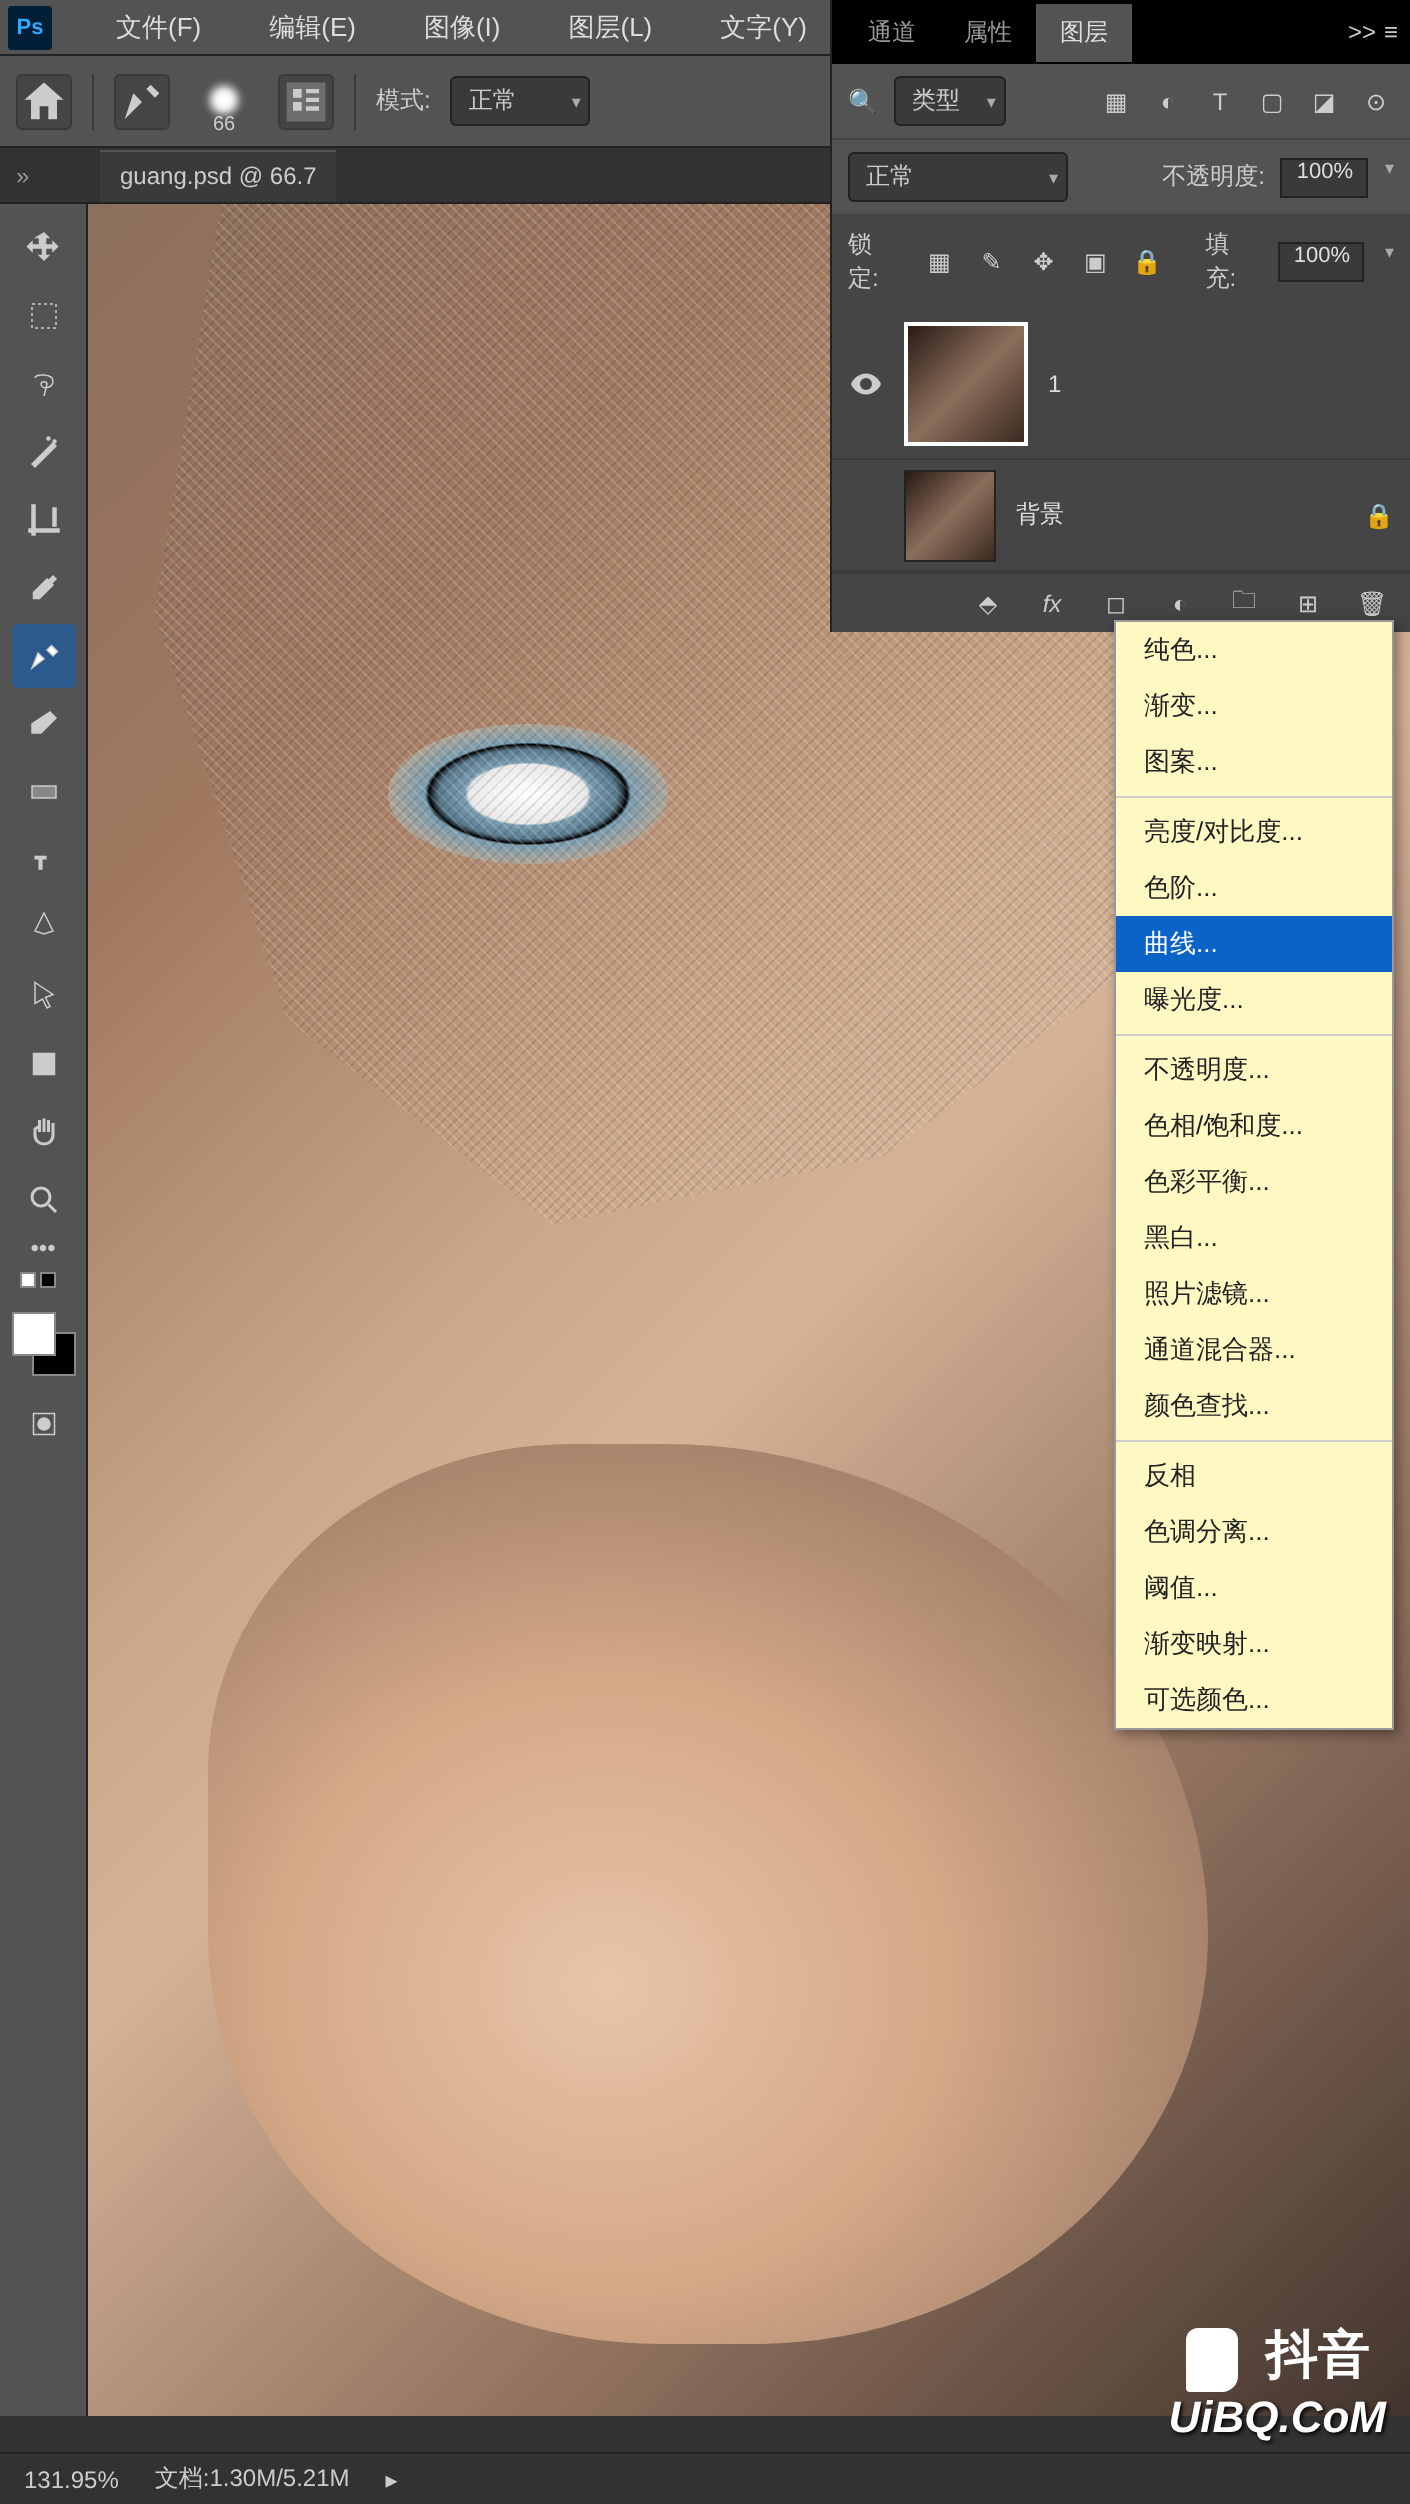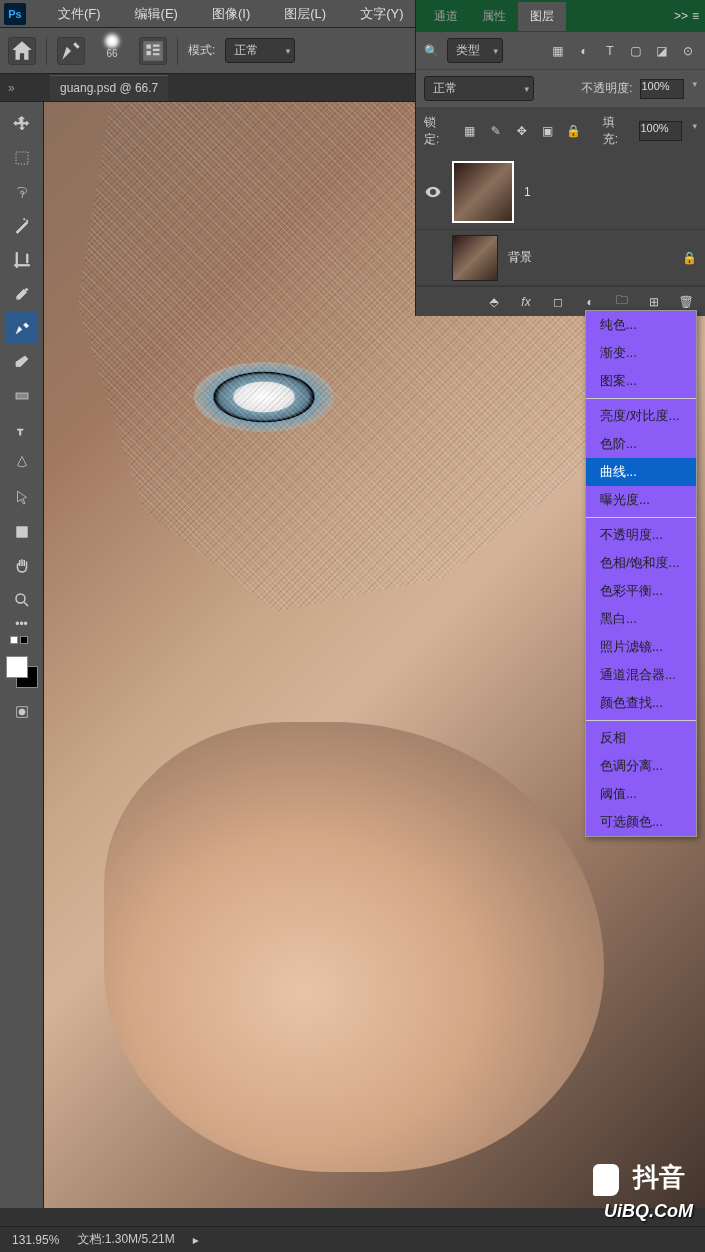--- a/index.html
+++ b/index.html
@@ -2,21 +2,21 @@
 <html><head>
 <meta charset="utf-8">
 <style>
 *{box-sizing:border-box;margin:0;padding:0;font-family:"Microsoft YaHei",sans-serif;font-size:12px;color:#ccc;user-select:none}
 body{background:#323232;width:705px;height:1252px;overflow:hidden;position:relative}
 .menubar{height:28px;background:#535353;display:flex;align-items:center;padding:0 4px;gap:14px;border-bottom:1px solid #222}
 .ps-logo{width:22px;height:22px;background:#001e36;color:#31a8ff;font-weight:bold;display:flex;align-items:center;justify-content:center;font-size:11px;border-radius:2px;margin-right:8px}
 .menu-item{padding:16px 10px;color:#ddd;font-size:13px}
 .optbar{height:46px;background:#535353;display:flex;align-items:center;padding:0 8px;gap:10px;border-bottom:1px solid #222}
 .opt-icon{width:28px;height:28px;display:flex;align-items:center;justify-content:center;border:1px solid #3a3a3a;border-radius:3px;background:#454545}
-.brush-prev{width:34px;height:34px;display:flex;flex-direction:column;align-items:center;justify-content:flex-start}
+.brush-prev{width:34px;height:34px;display:flex;flex-direction:column;align-items:center;justify-content:flex-end}
 .brush-dot{width:14px;height:14px;background:#fff;border-radius:50%;filter:blur(2px)}
 .brush-size{font-size:10px;color:#ccc}
 .vsep{width:1px;height:28px;background:#3a3a3a}
 .label{color:#ccc}
 .dropdown{background:#3a3a3a;border:1px solid #222;padding:3px 18px 3px 8px;border-radius:3px;position:relative;min-width:70px}
 .tabbar{height:28px;background:#323232;display:flex;align-items:center;padding-left:50px;gap:2px;border-bottom:1px solid #222}
 .tab{height:26px;background:#3a3a3a;padding:4px 10px;display:flex;align-items:center;gap:6px;color:#ccc;font-size:11px;border-top:1px solid #555}
 .tab.active{background:#252525}
 .tab-close{color:#999;font-size:13px}
 .main{display:flex;height:1106px}
@@ -27,47 +27,47 @@
 .color-sw{width:32px;height:32px;position:relative;margin-top:6px}
 .sw-fg{width:22px;height:22px;background:#fff;border:1px solid #888;position:absolute;top:0;left:0;z-index:2}
 .sw-bg{width:22px;height:22px;background:#000;border:1px solid #888;position:absolute;bottom:0;right:0}
 .canvas{flex:1;background:#282828;position:relative;overflow:hidden}
 .img{position:absolute;top:0;left:0;width:664px;height:1150px;background:linear-gradient(135deg,#8b6f5c 0%,#a07860 20%,#c9a687 40%,#d4b398 50%,#9b7a65 70%,#3a2e28 100%)}
 .eye{position:absolute;top:260px;left:150px;width:140px;height:70px;border-radius:50%;background:radial-gradient(ellipse at center,#fff 0%,#e8e8e8 30%,#7a9db0 32%,#5a7a8d 45%,#2a3a44 48%,#000 50%,#7a9db0 52%,#c9a687 80%)}
 .hand{position:absolute;bottom:80px;left:60px;width:500px;height:450px;background:radial-gradient(ellipse at 40% 60%,#e8c4a8 0%,#d4a887 40%,#9b7a65 80%,transparent 100%);border-radius:40% 60% 50% 50%}
 .lips{position:absolute;top:740px;left:170px;width:180px;height:60px;background:radial-gradient(ellipse,#b87866 0%,#a56858 60%,transparent 100%);border-radius:50%}
 .halftone{position:absolute;top:0;left:0;width:100%;height:680px;background-image:repeating-linear-gradient(45deg,rgba(255,255,255,0.15) 0px,rgba(255,255,255,0.15) 1px,transparent 1px,transparent 4px),repeating-linear-gradient(-45deg,rgba(0,0,0,0.1) 0px,rgba(0,0,0,0.1) 1px,transparent 1px,transparent 4px);clip-path:polygon(10% 0%,90% 0%,95% 40%,80% 55%,60% 70%,35% 75%,15% 60%,5% 30%)}
 .panels{position:absolute;top:0;right:0;width:290px;background:#535353;border-left:1px solid #222;z-index:5}
-.panel-tabs{height:30px;display:flex;align-items:center;background:#14532d;padding:16px 6px}
+.panel-tabs{height:30px;display:flex;align-items:center;background:#000000;padding:16px 6px}
 .ptab{padding:6px 12px;color:#999;font-size:12px}
 .ptab.active{background:#535353;color:#ddd}
 .panel-more{margin-left:auto;display:flex;gap:4px;align-items:center}
 .panel-row{height:38px;display:flex;align-items:center;padding:0 8px;gap:8px;border-bottom:1px solid #454545}
 .search-icon{color:#ccc}
 .mini-icon{width:18px;height:18px;display:flex;align-items:center;justify-content:center}
-.num-input{background:#3a3a3a;border:1px solid #222;width:44px;height:20px;text-align:left;color:#ddd;font-size:11px}
+.num-input{background:#3a3a3a;border:1px solid #222;width:44px;height:20px;text-align:center;color:#ddd;font-size:11px}
 .lock-row{display:flex;align-items:center;gap:10px;padding:6px 8px;background:#454545}
 .lock-icons{display:flex;gap:8px;align-items:center}
 .layers{background:#454545}
 .layer{display:flex;align-items:center;height:76px;padding:0 8px;gap:10px;border-bottom:1px solid #3a3a3a}
 .vis{width:18px;height:18px}
 .thumb{width:62px;height:62px;background:linear-gradient(135deg,#2a1a15 0%,#8b6f5c 50%,#3a2a20 100%);border:1px solid #222}
 .layer.sel .thumb{border:2px solid #fff}
 .layer-name{color:#ddd}
 .layer-footer{height:30px;display:flex;align-items:center;justify-content:flex-end;gap:14px;padding:0 10px;background:#454545;border-top:1px solid #3a3a3a}
-.context-menu{position:absolute;top:310px;right:8px;width:112px;background:#8b5cf6;border:1px solid #999;box-shadow:2px 2px 6px rgba(0,0,0,0.4);z-index:20}
+.context-menu{position:absolute;top:310px;right:8px;width:140px;background:#fef9c3;border:1px solid #999;box-shadow:2px 2px 6px rgba(0,0,0,0.4);z-index:20}
 .cm-item{padding:5px 14px;color:#222;font-size:13px}
 .cm-item.hl{background:#0a64c8;color:#fff}
 .cm-sep{height:1px;background:#ccc;margin:3px 0}
 .statusbar{position:absolute;bottom:0;left:0;right:0;height:26px;background:#323232;display:flex;align-items:center;padding:0 12px;gap:18px;color:#bbb;font-size:12px;border-top:1px solid #222}
 .watermark-tt{position:absolute;bottom:50px;right:20px;display:flex;align-items:flex-start;gap:8px;z-index:15}
 .tt-icon{width:38px;height:42px;position:relative}
 .tt-note{width:26px;height:32px;border-radius:6px 6px 8px 2px;background:#fff;position:absolute;left:6px;top:4px}
 .tt-text{color:#fff;font-size:26px;font-weight:bold}
-.watermark-uibq{position:absolute;bottom:30px;right:12px;color:#fff;font-size:18px;font-weight:bold;font-style:italic;z-index:15;text-shadow:1px 1px 2px #000}
+.watermark-uibq{position:absolute;bottom:30px;right:12px;color:#fff;font-size:22px;font-weight:bold;font-style:italic;z-index:15;text-shadow:1px 1px 2px #000}
 .chev{position:absolute;right:4px;top:50%;transform:translateY(-50%);font-size:9px;color:#aaa}
 </style>
 </head>
 <body>
 
 <div class="menubar">
   <div class="ps-logo">Ps</div>
   <div class="menu-item">文件(F)</div>
   <div class="menu-item">编辑(E)</div>
   <div class="menu-item">图像(I)</div>
@@ -305,20 +305,21 @@
     <div class="cm-item">色相/饱和度...</div>
     <div class="cm-item">色彩平衡...</div>
     <div class="cm-item">黑白...</div>
     <div class="cm-item">照片滤镜...</div>
     <div class="cm-item">通道混合器...</div>
     <div class="cm-item">颜色查找...</div>
     <div class="cm-sep"></div>
     <div class="cm-item">反相</div>
     <div class="cm-item">色调分离...</div>
     <div class="cm-item">阈值...</div>
+    <div class="cm-item">渐变映射...</div>
     <div class="cm-item">可选颜色...</div>
   </div>
 
 <div class="watermark-tt">
   <div class="tt-icon">
       <div class="tt-note"></div>
     </div>
   <span class="tt-text">抖音</span>
 </div>
 <div class="watermark-uibq">UiBQ.CoM</div>

